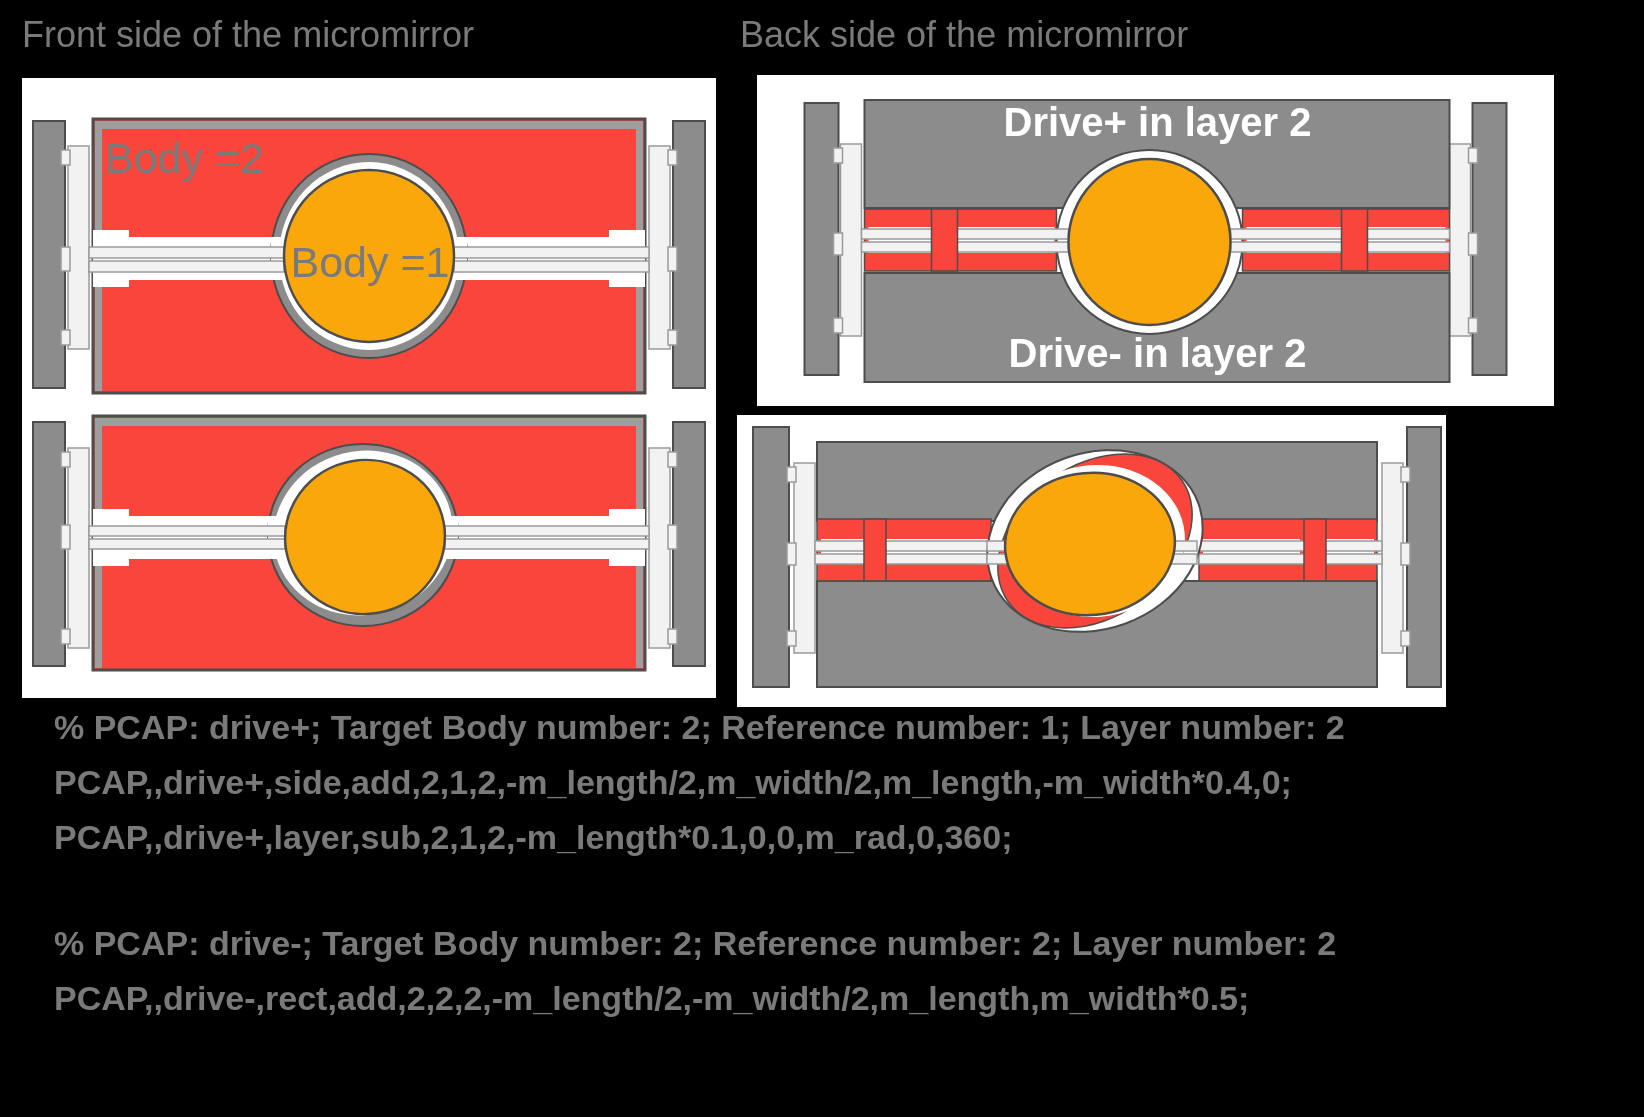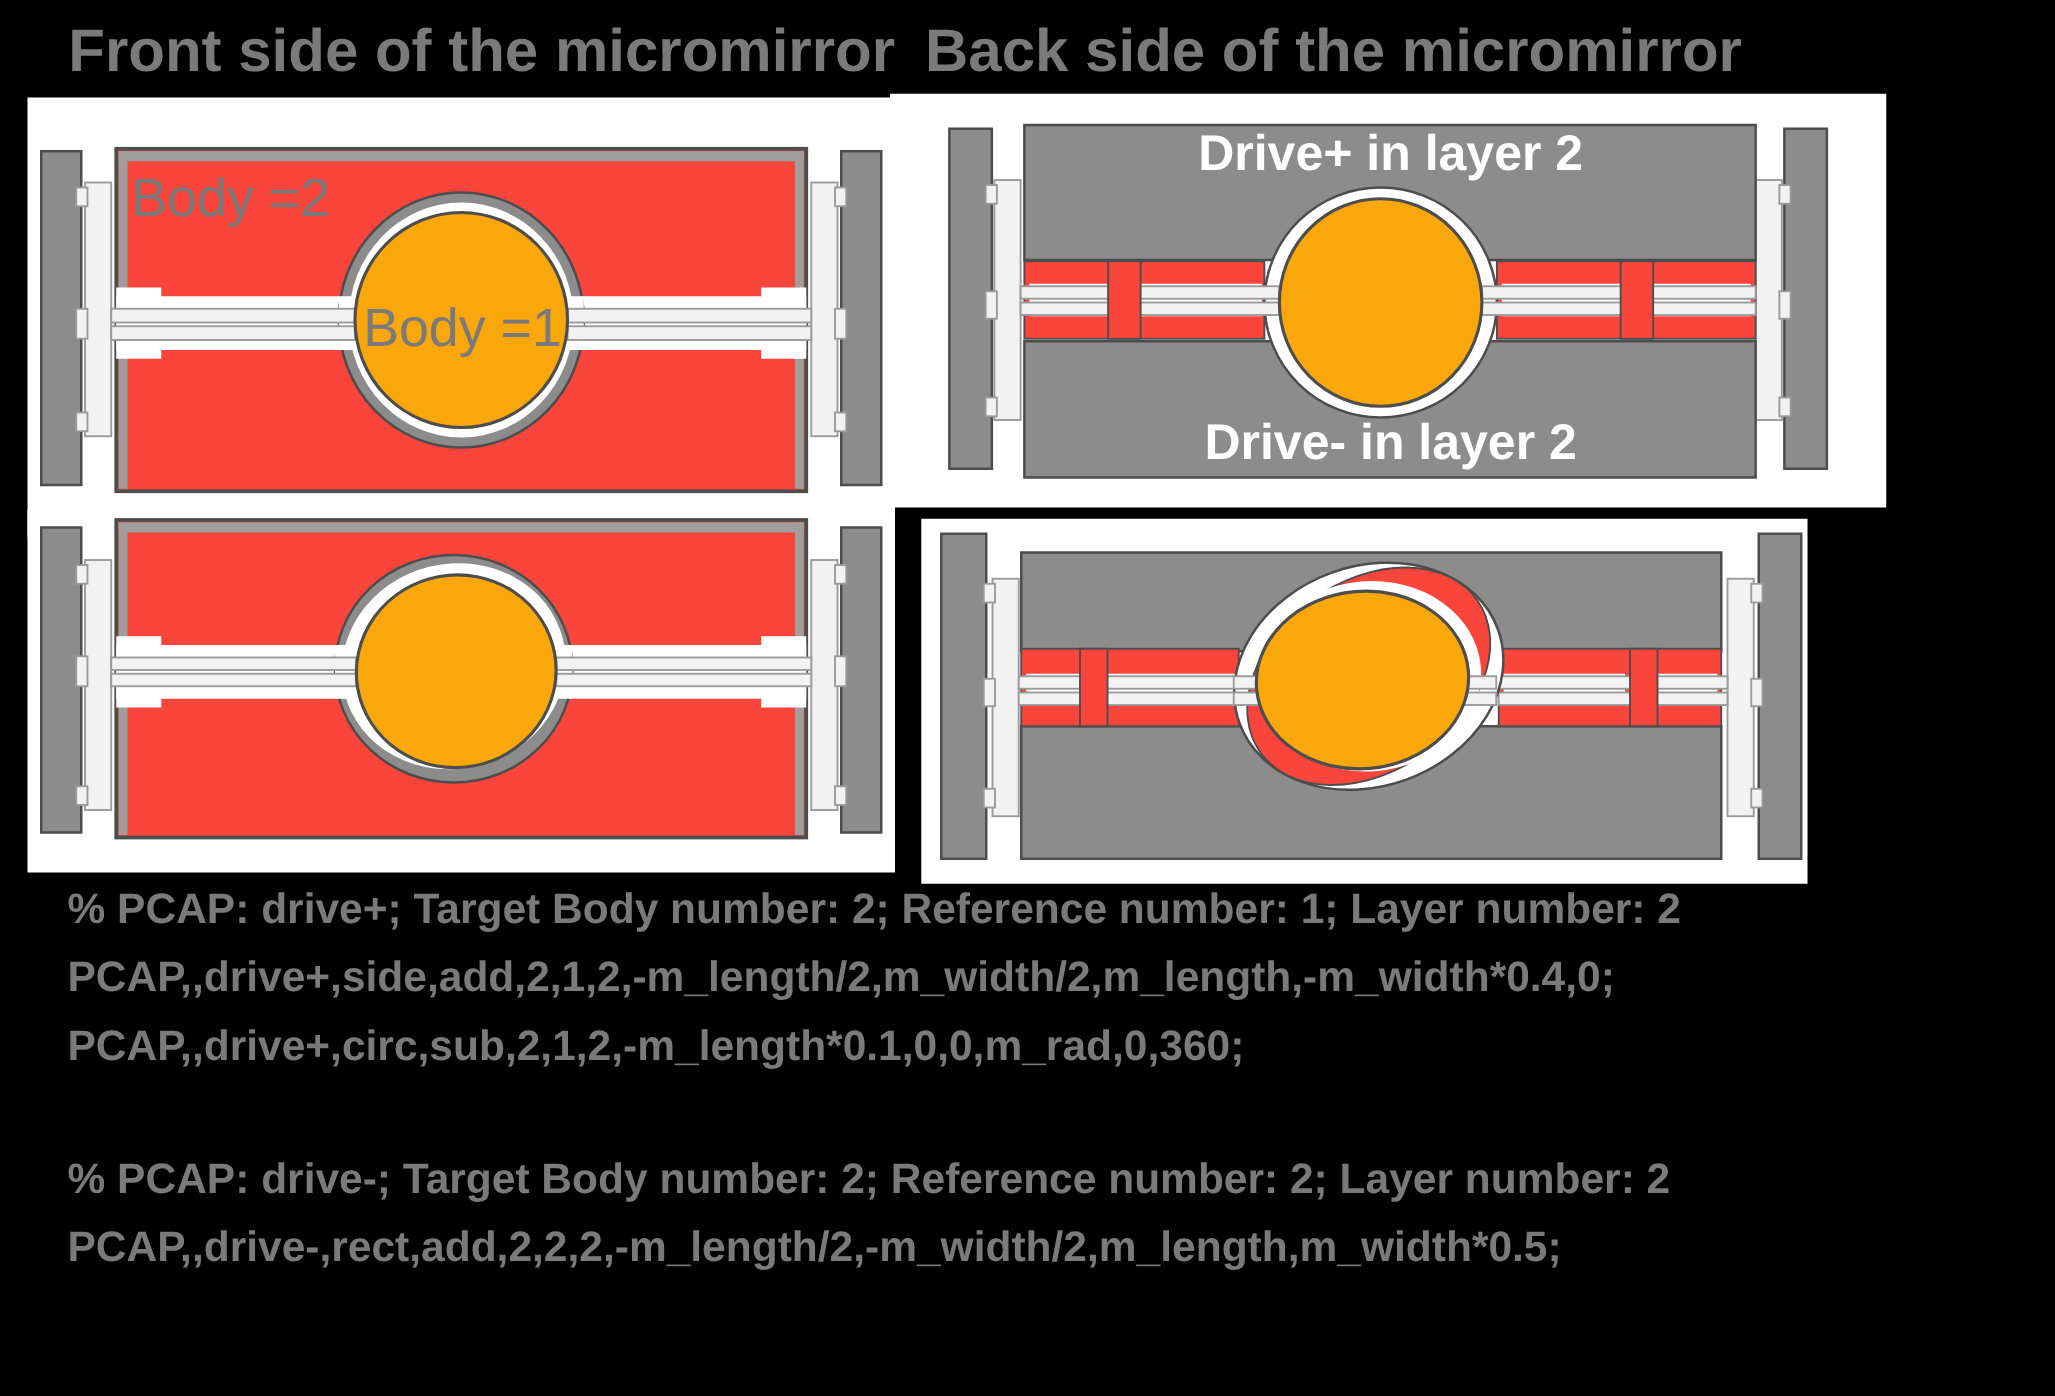--- a/index.html
+++ b/index.html
@@ -4,22 +4,22 @@
 <style>
   html,body{margin:0;padding:0;background:#000;}
   .stage{
     position:relative;width:1644px;height:1117px;overflow:hidden;
     background:var(--background,#000);
     font-family:"Liberation Sans",sans-serif;
   }
   .panel{position:absolute;background:var(--panel,#fff);}
   .panel svg{display:block;width:100%;height:100%;}
   .title{
-    position:absolute;text-align:right;
-    font-size:48px;font-weight:700;color:var(--text_gray,#7a7a7a);
+    position:absolute;text-align:left;
+    font-size:36px;font-weight:400;color:var(--text_gray,#7a7a7a);
     letter-spacing:0px;white-space:nowrap;
   }
   .codeblock{position:absolute;left:30px;margin-left:24px;}
   .codeline{
     font-size:34px;font-weight:700;line-height:55px;
     color:var(--text_gray,#7a7a7a);white-space:pre;
   }
   
   .fg{fill:var(--plate_gray,#8c8c8c);}
   .fr{fill:var(--red,#f9453b);}
@@ -77,21 +77,21 @@
       <g>
         <rect x="432" y="153" width="195" height="11" class="fl sm"></rect>
         <rect x="432" y="167" width="195" height="11" class="fl sm"></rect>
       </g>
       <ellipse cx="347" cy="162" rx="85" ry="86" class="fo so"></ellipse>
       <text x="83" y="79" class="svg-label">Body =2</text>
       <text x="348" y="183" text-anchor="middle" class="svg-label">Body =1</text>
     </svg>
   </div>
 
-  <div class="panel" style="left:712px;top:75px;width:797px;height:331px;">
+  <div class="panel" style="left:757px;top:75px;width:797px;height:331px;">
     <svg viewBox="0 0 728 331">
       <rect x="13" y="28" width="34" height="272" class="fg sd"></rect>
       <rect x="681" y="28" width="34" height="272" class="fg sd"></rect>
       <g>
         <rect x="49" y="69" width="21" height="192" class="fl sm"></rect>
         <rect x="42" y="73" width="9" height="15" class="fl sm"></rect>
         <rect x="42" y="243" width="9" height="15" class="fl sm"></rect>
         <rect x="42" y="158" width="9" height="22" class="fl sm"></rect>
       </g>
       <g>
@@ -204,21 +204,21 @@
       <rect x="250" y="139" width="24" height="10" class="fl sm"></rect>
       <rect x="434" y="126" width="26" height="10" class="fl sm"></rect>
       <rect x="434" y="139" width="26" height="10" class="fl sm"></rect>
       <ellipse cx="353" cy="129" rx="85" ry="71" transform="rotate(-5 353 129)" class="fo so"></ellipse>
     </svg>
   </div>
 
   <div class="codeblock" style="top:700px;">
     <div class="codeline">% PCAP: drive+; Target Body number: 2; Reference number: 1; Layer number: 2</div>
     <div class="codeline">PCAP,,drive+,side,add,2,1,2,-m_length/2,m_width/2,m_length,-m_width*0.4,0;</div>
-    <div class="codeline">PCAP,,drive+,circ,sub,2,1,2,-m_length*0.1,0,0,m_rad,0,360;</div>
+    <div class="codeline">PCAP,,drive+,layer,sub,2,1,2,-m_length*0.1,0,0,m_rad,0,360;</div>
   </div>
 
   <div class="codeblock" style="top:916px;">
     <div class="codeline">% PCAP: drive-; Target Body number: 2; Reference number: 2; Layer number: 2</div>
     <div class="codeline">PCAP,,drive-,rect,add,2,2,2,-m_length/2,-m_width/2,m_length,m_width*0.5;</div>
   </div>
 
 </div>
 
 </body></html>

